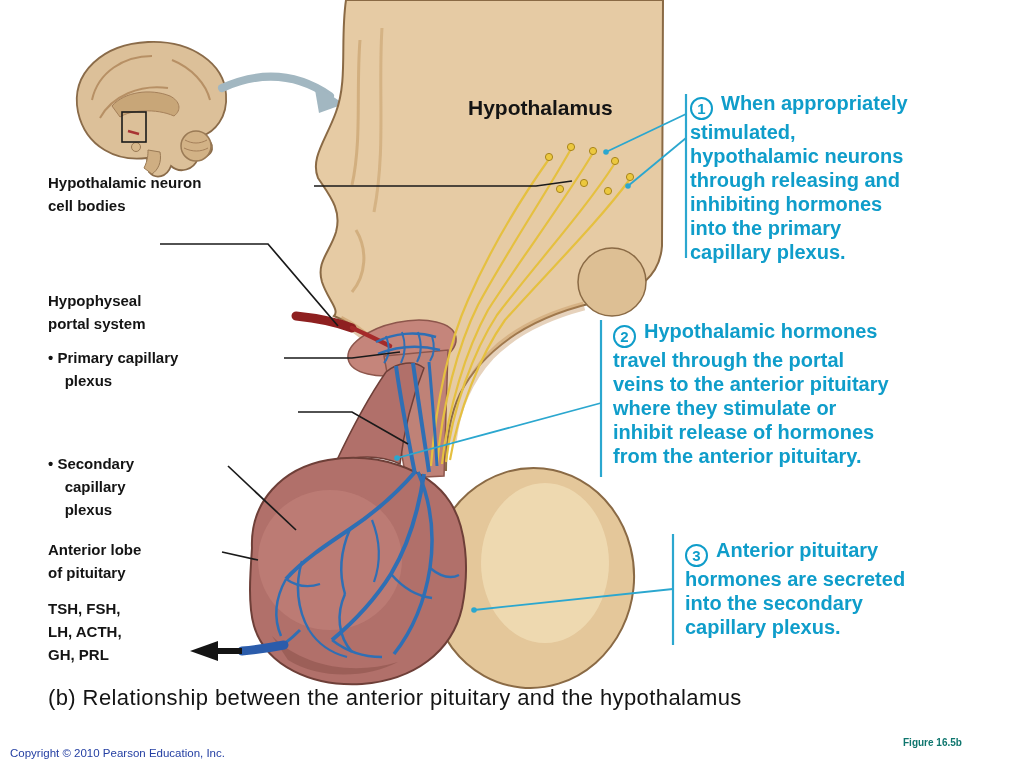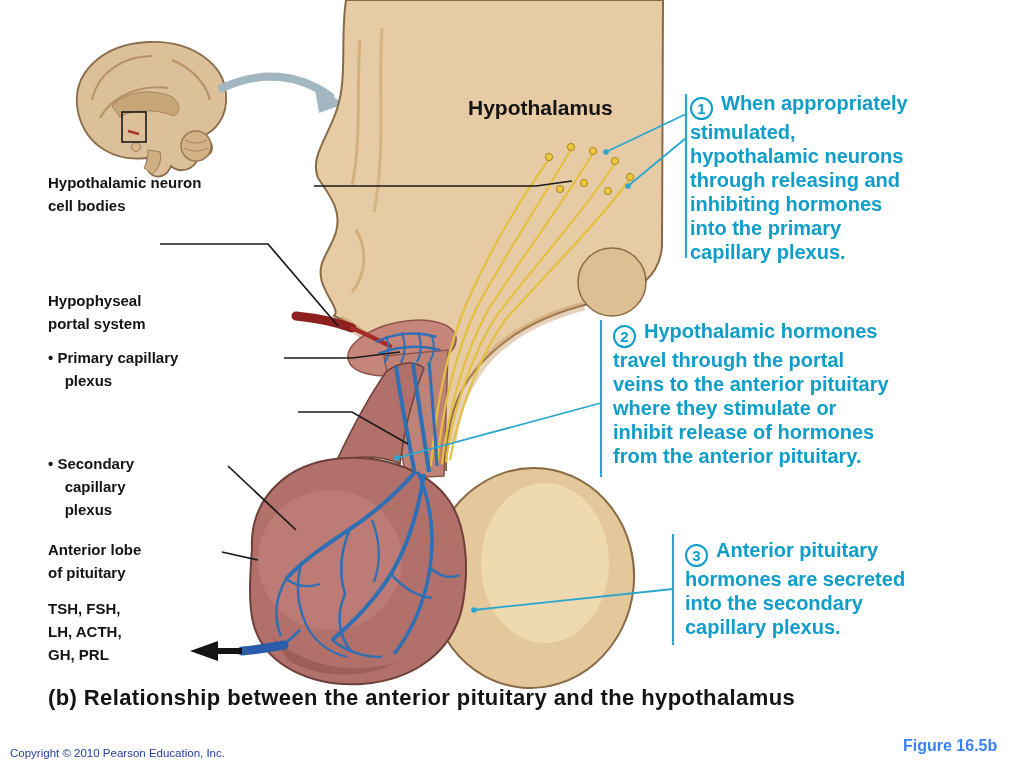--- a/index.html
+++ b/index.html
@@ -11,23 +11,23 @@
   .ll5{top:399px}.ll6{top:452px}.ll7{top:538px}.ll8{top:597px}
   .hypo-label{position:absolute;left:468px;top:96px;font-size:21px;font-weight:bold;color:#141414;}
   .callout{position:absolute;color:#0f9dca;font-size:20px;font-weight:bold;line-height:24px;}
   .c1{left:690px;top:91px;width:300px;}
   .c2{left:613px;top:319px;width:400px;}
   .c3{left:685px;top:510px;width:330px;margin-top:28px;}
   .ctext{white-space:pre-wrap;}
   .num{display:inline-flex;align-items:center;justify-content:center;width:23px;height:23px;
        border:2.5px solid #0f9dca;border-radius:50%;font-size:15px;line-height:1;
        margin-right:8px;vertical-align:-4px;box-sizing:border-box;background:#fff;}
-  .caption{position:absolute;left:48px;top:685px;font-size:22px;font-weight:bold;letter-spacing:0.4px;color:#141414;}
+  .caption{position:absolute;left:48px;top:685px;font-size:22px;font-weight:normal;letter-spacing:0.4px;color:#141414;}
   .copyright{position:absolute;left:10px;top:747px;font-size:11.5px;color:#2540a3;text-align:center;}
-  .fignum{position:absolute;left:903px;top:737px;font-size:16px;font-weight:bold;color:#3b82f6;}
+  .fignum{position:absolute;left:903px;top:737px;font-size:10px;font-weight:bold;color:#0f766e;}
 </style>
 </head>
 <body>
 
 <div class="canvas">
 
   <svg class="art" viewBox="0 0 1024 768" xmlns="http://www.w3.org/2000/svg">
 
     <g>
       <path d="M78,112 C70,72 104,44 148,42 C192,40 224,64 226,94 C228,118 214,132 202,136 C218,142 214,158 198,158 C194,170 180,174 171,166 C167,177 156,180 149,172 L147,158 C118,162 86,148 78,112 Z" fill="#dcc099" stroke="#8a6b49" stroke-width="1.8"></path>

